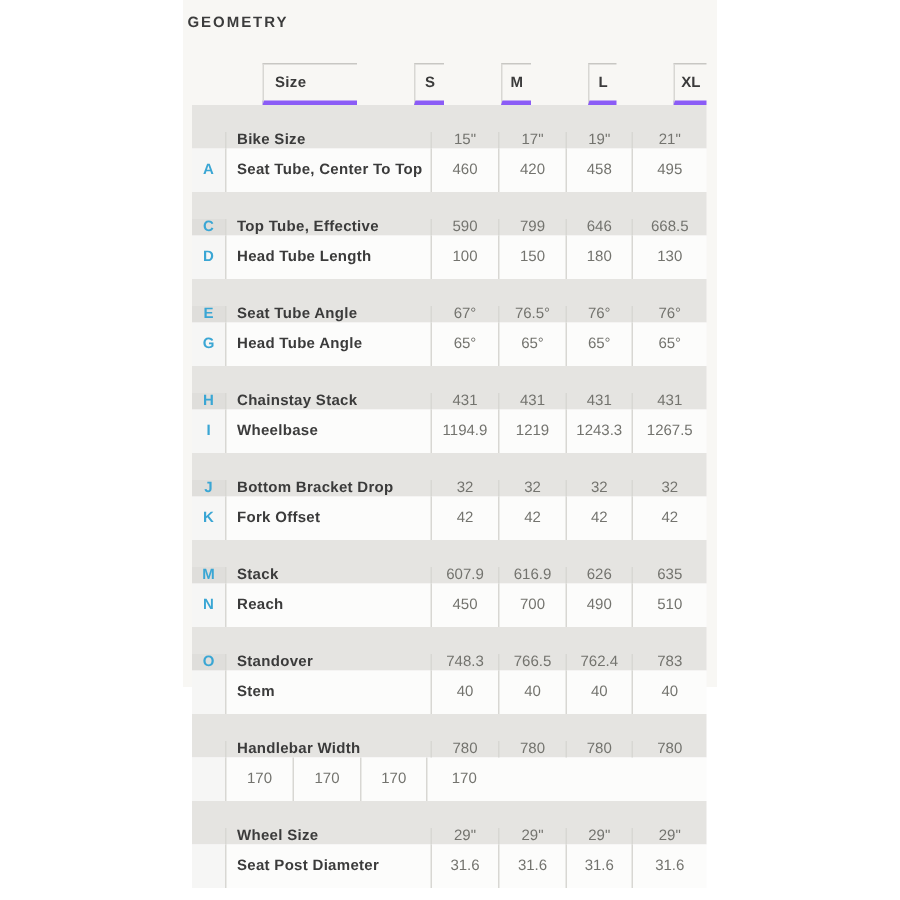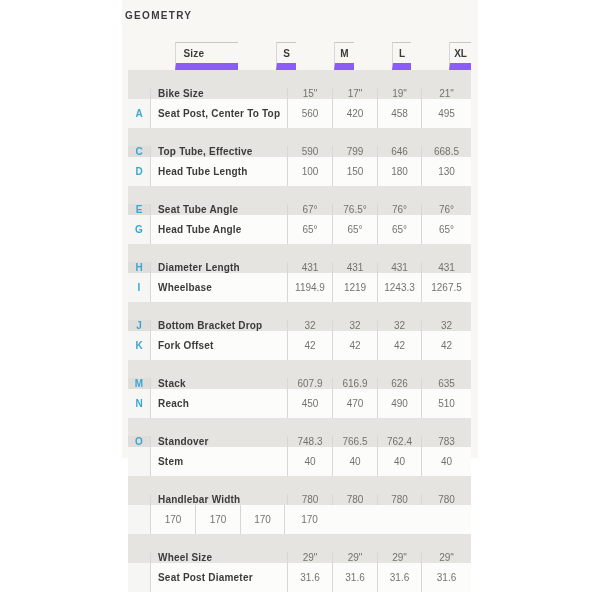--- a/index.html
+++ b/index.html
@@ -80,21 +80,21 @@
     color: #73736e;
     border-left: 1px solid #d8d7d3;
   }
   .val-s { width: 45px; }
   .val-m { width: 45px; }
   .val-l { width: 44px; }
   .val-xl { width: 50px; }
   .thead .label-cell,
   .thead .val-cell {
     border-top: 1px solid #c8c7c3;
-    border-bottom: 7px solid #8b5cf6;
+    border-bottom: 3px solid #8b5cf6;
     color: #3b3b3b;
     font-weight: bold;
     margin-left: 38px;
   }
   .thead .letter-cell {
     background: transparent;
   }
 </style>
 </head>
 <body>
@@ -115,22 +115,22 @@
         <div class="trow shaded">
     <div class="cell letter-cell" style="color: rgb(58, 166, 212);"></div>
     <div class="cell label-cell">Bike Size</div>
     <div class="cell val-cell val-s">15"</div>
     <div class="cell val-cell val-m">17"</div>
     <div class="cell val-cell val-l">19"</div>
     <div class="cell val-cell val-xl">21"</div>
   </div>
         <div class="trow plain">
     <div class="cell letter-cell" style="color: rgb(58, 166, 212);">A</div>
-    <div class="cell label-cell">Seat Post, Center To Top</div>
-    <div class="cell val-cell val-s">560</div>
+    <div class="cell label-cell">Seat Tube, Center To Top</div>
+    <div class="cell val-cell val-s">460</div>
     <div class="cell val-cell val-m">420</div>
     <div class="cell val-cell val-l">458</div>
     <div class="cell val-cell val-xl">495</div>
   </div>
         <div class="trow shaded">
     <div class="cell letter-cell" style="color: rgb(58, 166, 212);">C</div>
     <div class="cell label-cell">Top Tube, Effective</div>
     <div class="cell val-cell val-s">590</div>
     <div class="cell val-cell val-m">799</div>
     <div class="cell val-cell val-l">646</div>
@@ -155,21 +155,21 @@
         <div class="trow plain">
     <div class="cell letter-cell" style="color: rgb(58, 166, 212);">G</div>
     <div class="cell label-cell">Head Tube Angle</div>
     <div class="cell val-cell val-s">65°</div>
     <div class="cell val-cell val-m">65°</div>
     <div class="cell val-cell val-l">65°</div>
     <div class="cell val-cell val-xl">65°</div>
   </div>
         <div class="trow shaded">
     <div class="cell letter-cell" style="color: rgb(58, 166, 212);">H</div>
-    <div class="cell label-cell">Diameter Length</div>
+    <div class="cell label-cell">Chainstay Stack</div>
     <div class="cell val-cell val-s">431</div>
     <div class="cell val-cell val-m">431</div>
     <div class="cell val-cell val-l">431</div>
     <div class="cell val-cell val-xl">431</div>
   </div>
         <div class="trow plain">
     <div class="cell letter-cell" style="color: rgb(58, 166, 212);">I</div>
     <div class="cell label-cell">Wheelbase</div>
     <div class="cell val-cell val-s">1194.9</div>
     <div class="cell val-cell val-m">1219</div>
@@ -197,21 +197,21 @@
     <div class="cell label-cell">Stack</div>
     <div class="cell val-cell val-s">607.9</div>
     <div class="cell val-cell val-m">616.9</div>
     <div class="cell val-cell val-l">626</div>
     <div class="cell val-cell val-xl">635</div>
   </div>
         <div class="trow plain">
     <div class="cell letter-cell" style="color: rgb(58, 166, 212);">N</div>
     <div class="cell label-cell">Reach</div>
     <div class="cell val-cell val-s">450</div>
-    <div class="cell val-cell val-m">470</div>
+    <div class="cell val-cell val-m">700</div>
     <div class="cell val-cell val-l">490</div>
     <div class="cell val-cell val-xl">510</div>
   </div>
         <div class="trow shaded">
     <div class="cell letter-cell" style="color: rgb(58, 166, 212);">O</div>
     <div class="cell label-cell">Standover</div>
     <div class="cell val-cell val-s">748.3</div>
     <div class="cell val-cell val-m">766.5</div>
     <div class="cell val-cell val-l">762.4</div>
     <div class="cell val-cell val-xl">783</div>

